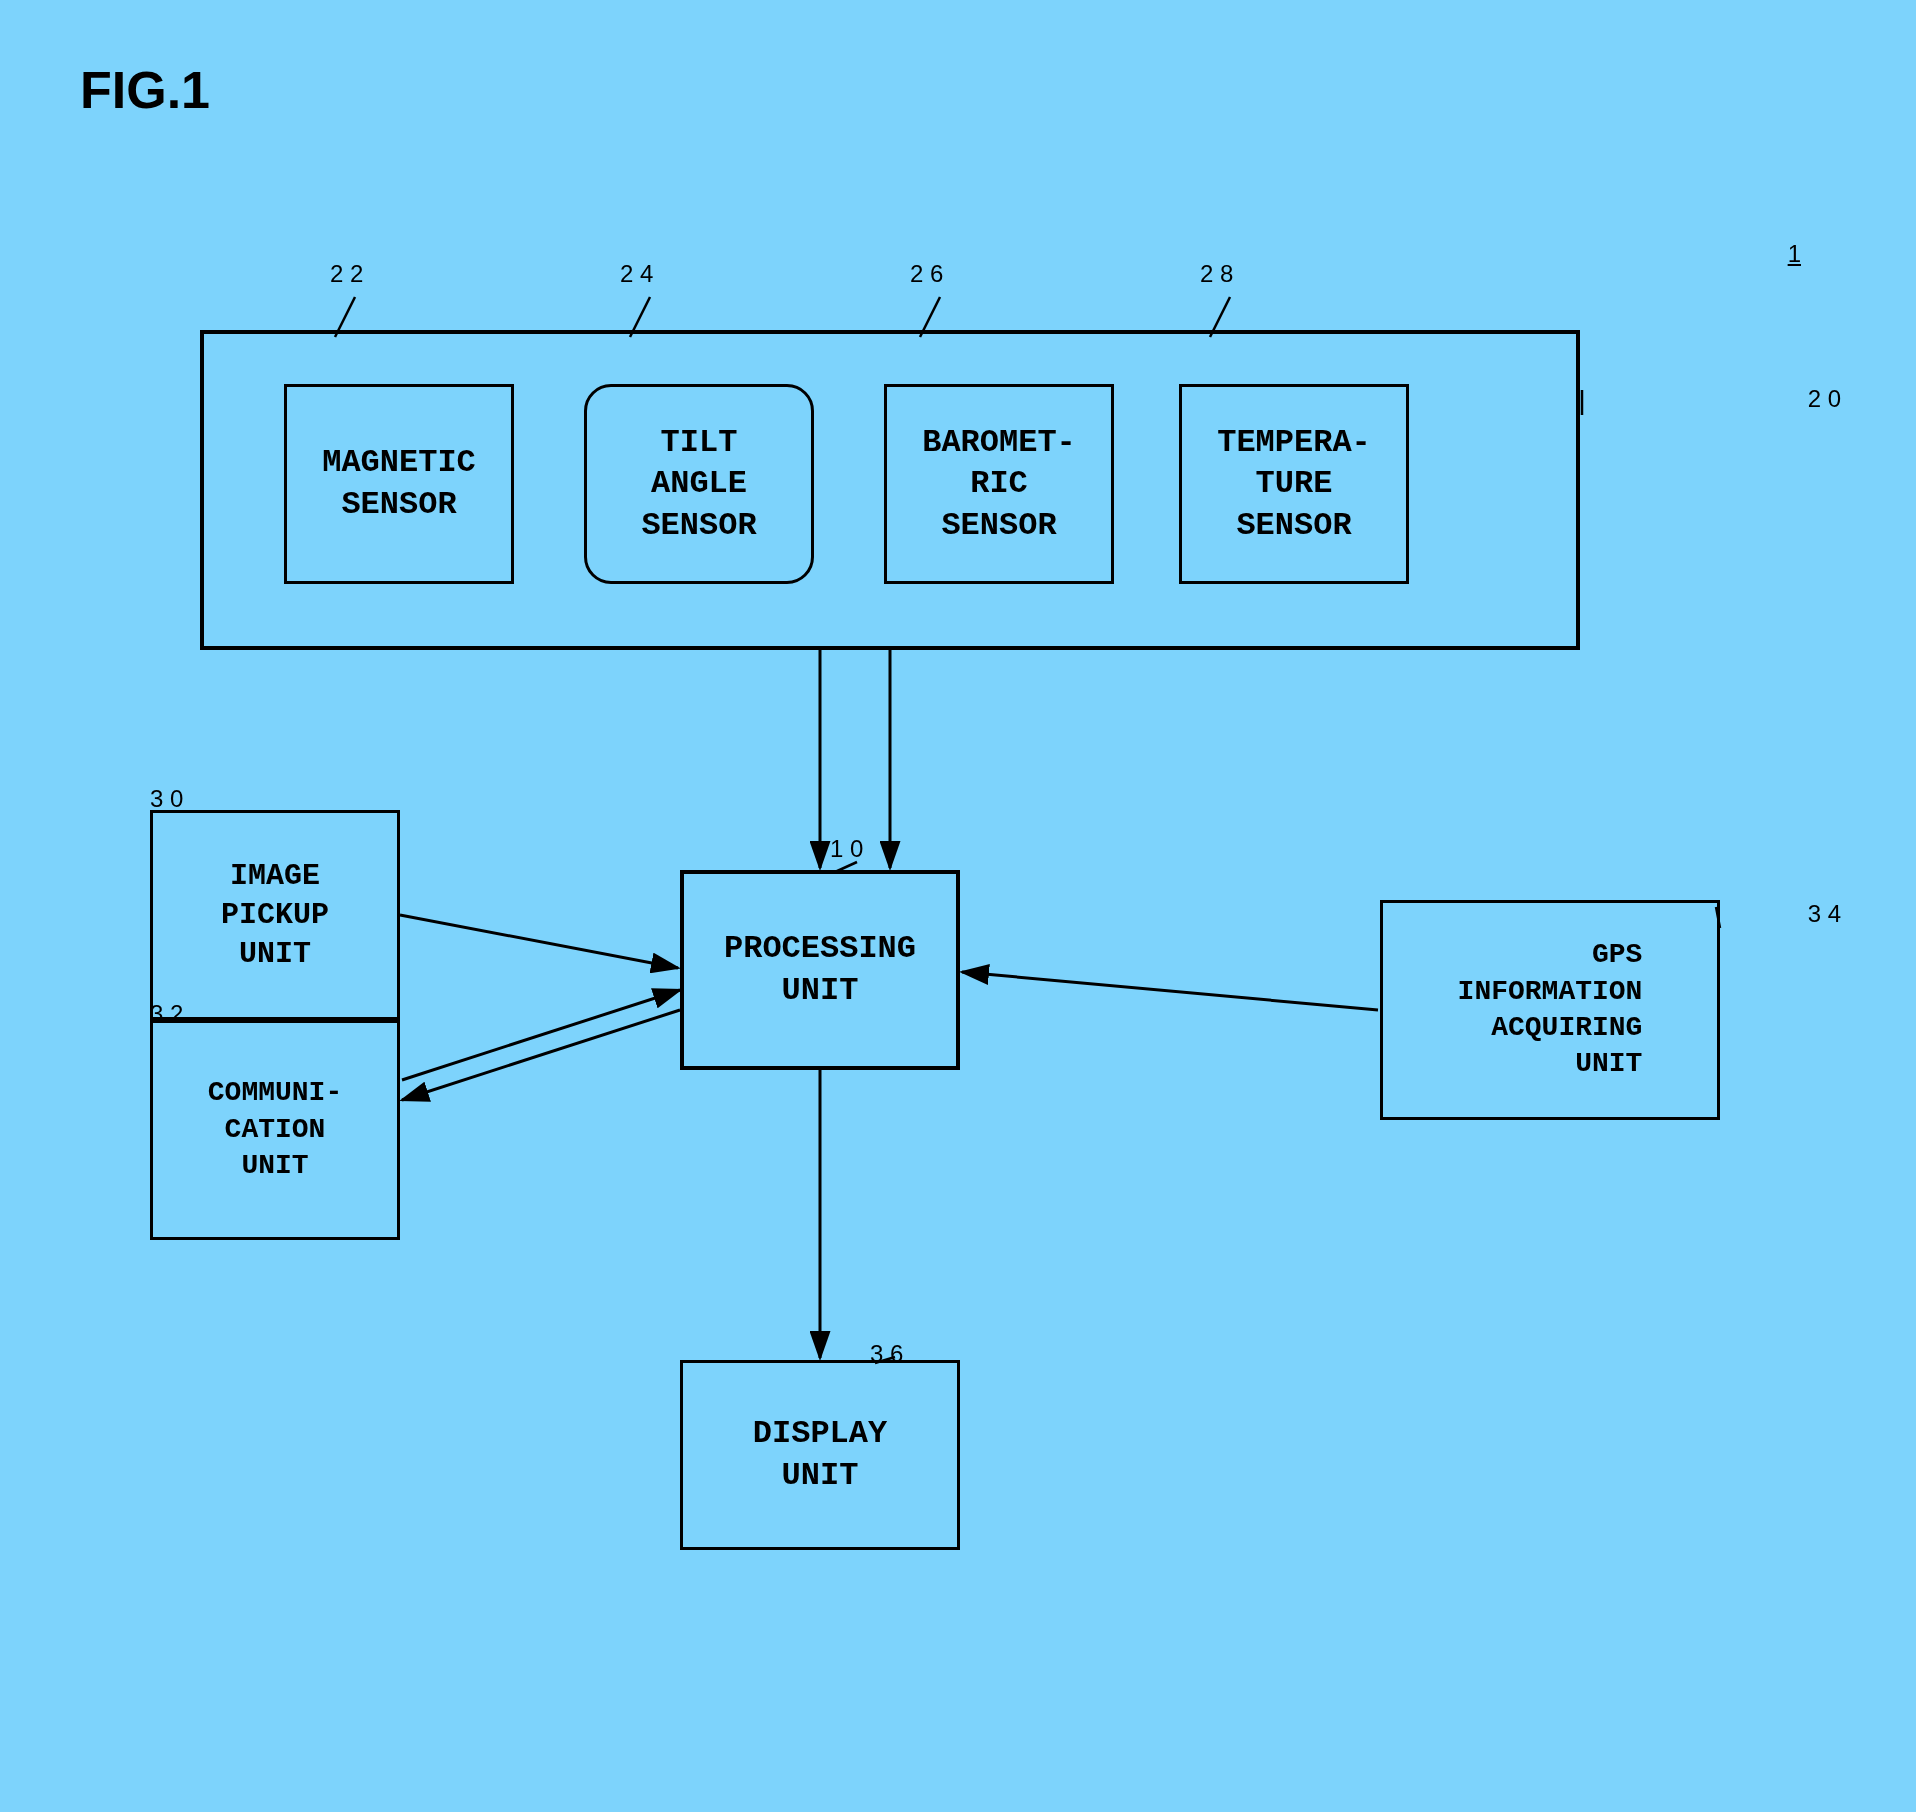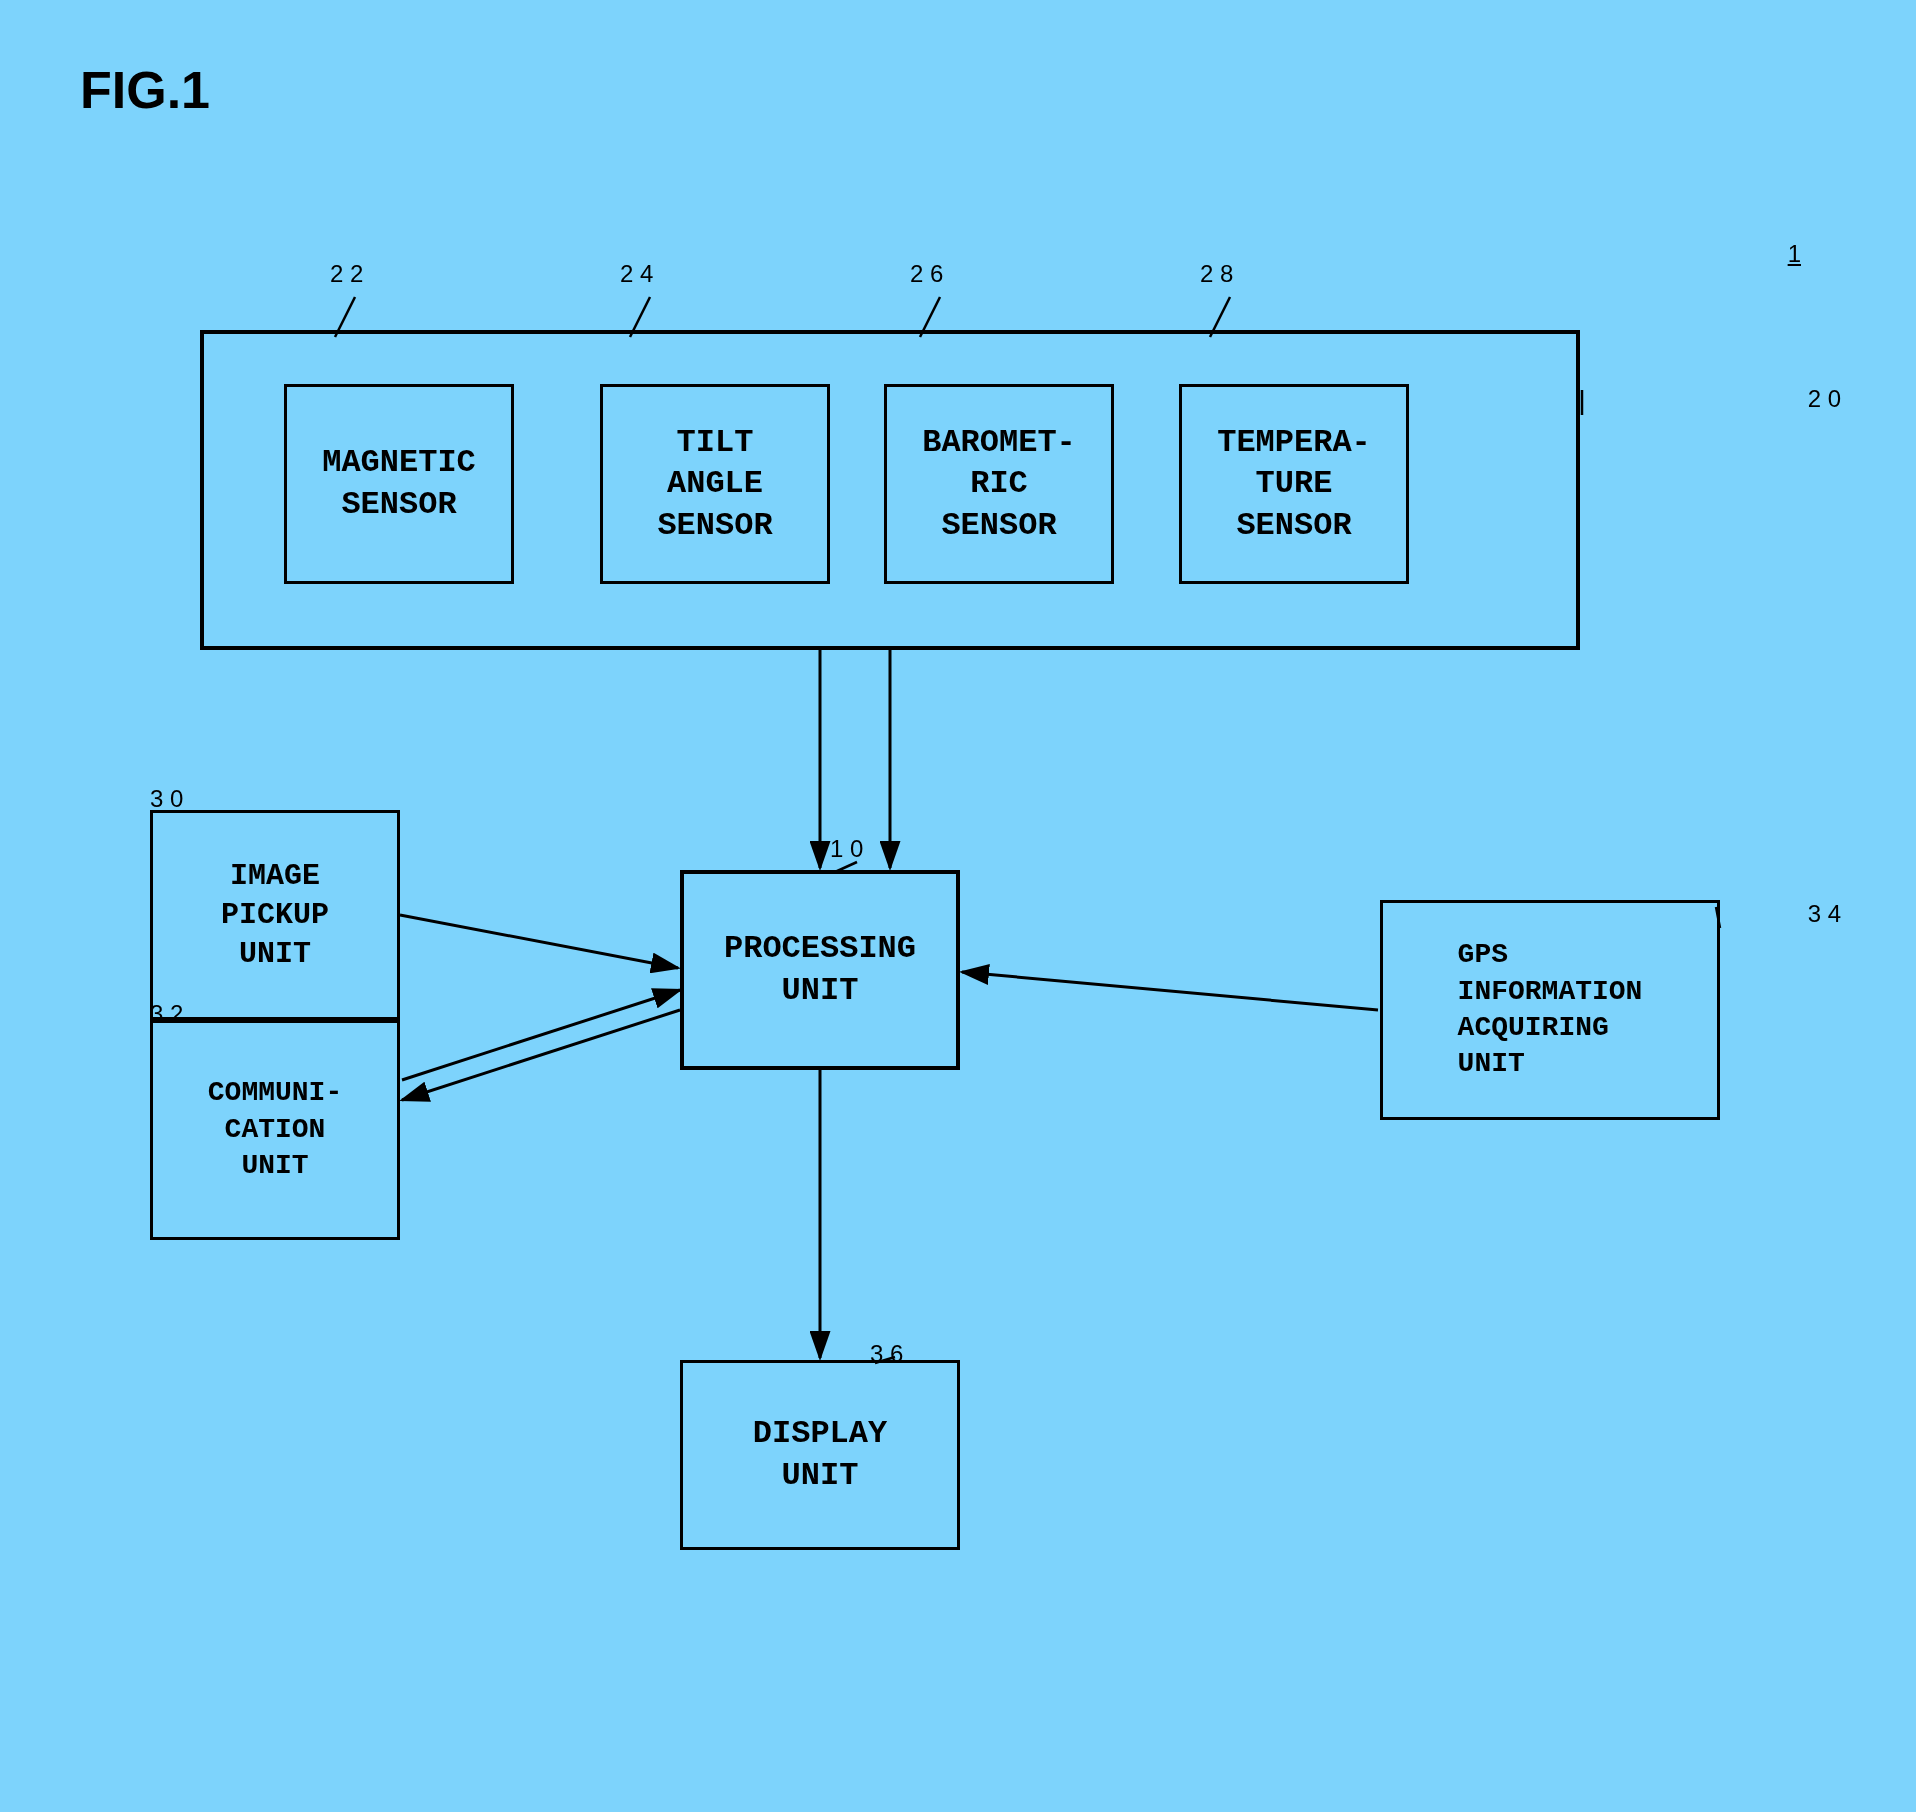--- a/index.html
+++ b/index.html
@@ -54,21 +54,21 @@
       align-items: center;
       justify-content: center;
       text-align: center;
       font-size: 32px;
       font-weight: bold;
       line-height: 1.3;
       font-family: 'Courier New', Courier, monospace;
     }
 
     .sensor-box-1 { left: 80px; }
-    .sensor-box-2 { left: 396px; }
+    .sensor-box-2 { left: 380px; border-radius: 27px; }
     .sensor-box-3 { left: 680px; }
     .sensor-box-4 { left: 975px; }
 
     
     .ref-num {
       position: absolute;
       font-size: 24px;
       font-family: Arial, sans-serif;
     }
 
@@ -145,21 +145,21 @@
     .gps-box {
       position: absolute;
       top: 900px;
       left: 1380px;
       width: 340px;
       height: 220px;
       border: 3px solid #000;
       display: flex;
       align-items: center;
       justify-content: center;
-      text-align: left;
+      text-align: right;
       font-size: 28px;
       font-weight: bold;
       line-height: 1.3;
       font-family: 'Courier New', Courier, monospace;
     }
 
     .ref-34 { top: 900px; right: 75px; }
 
     
     .display-box {

